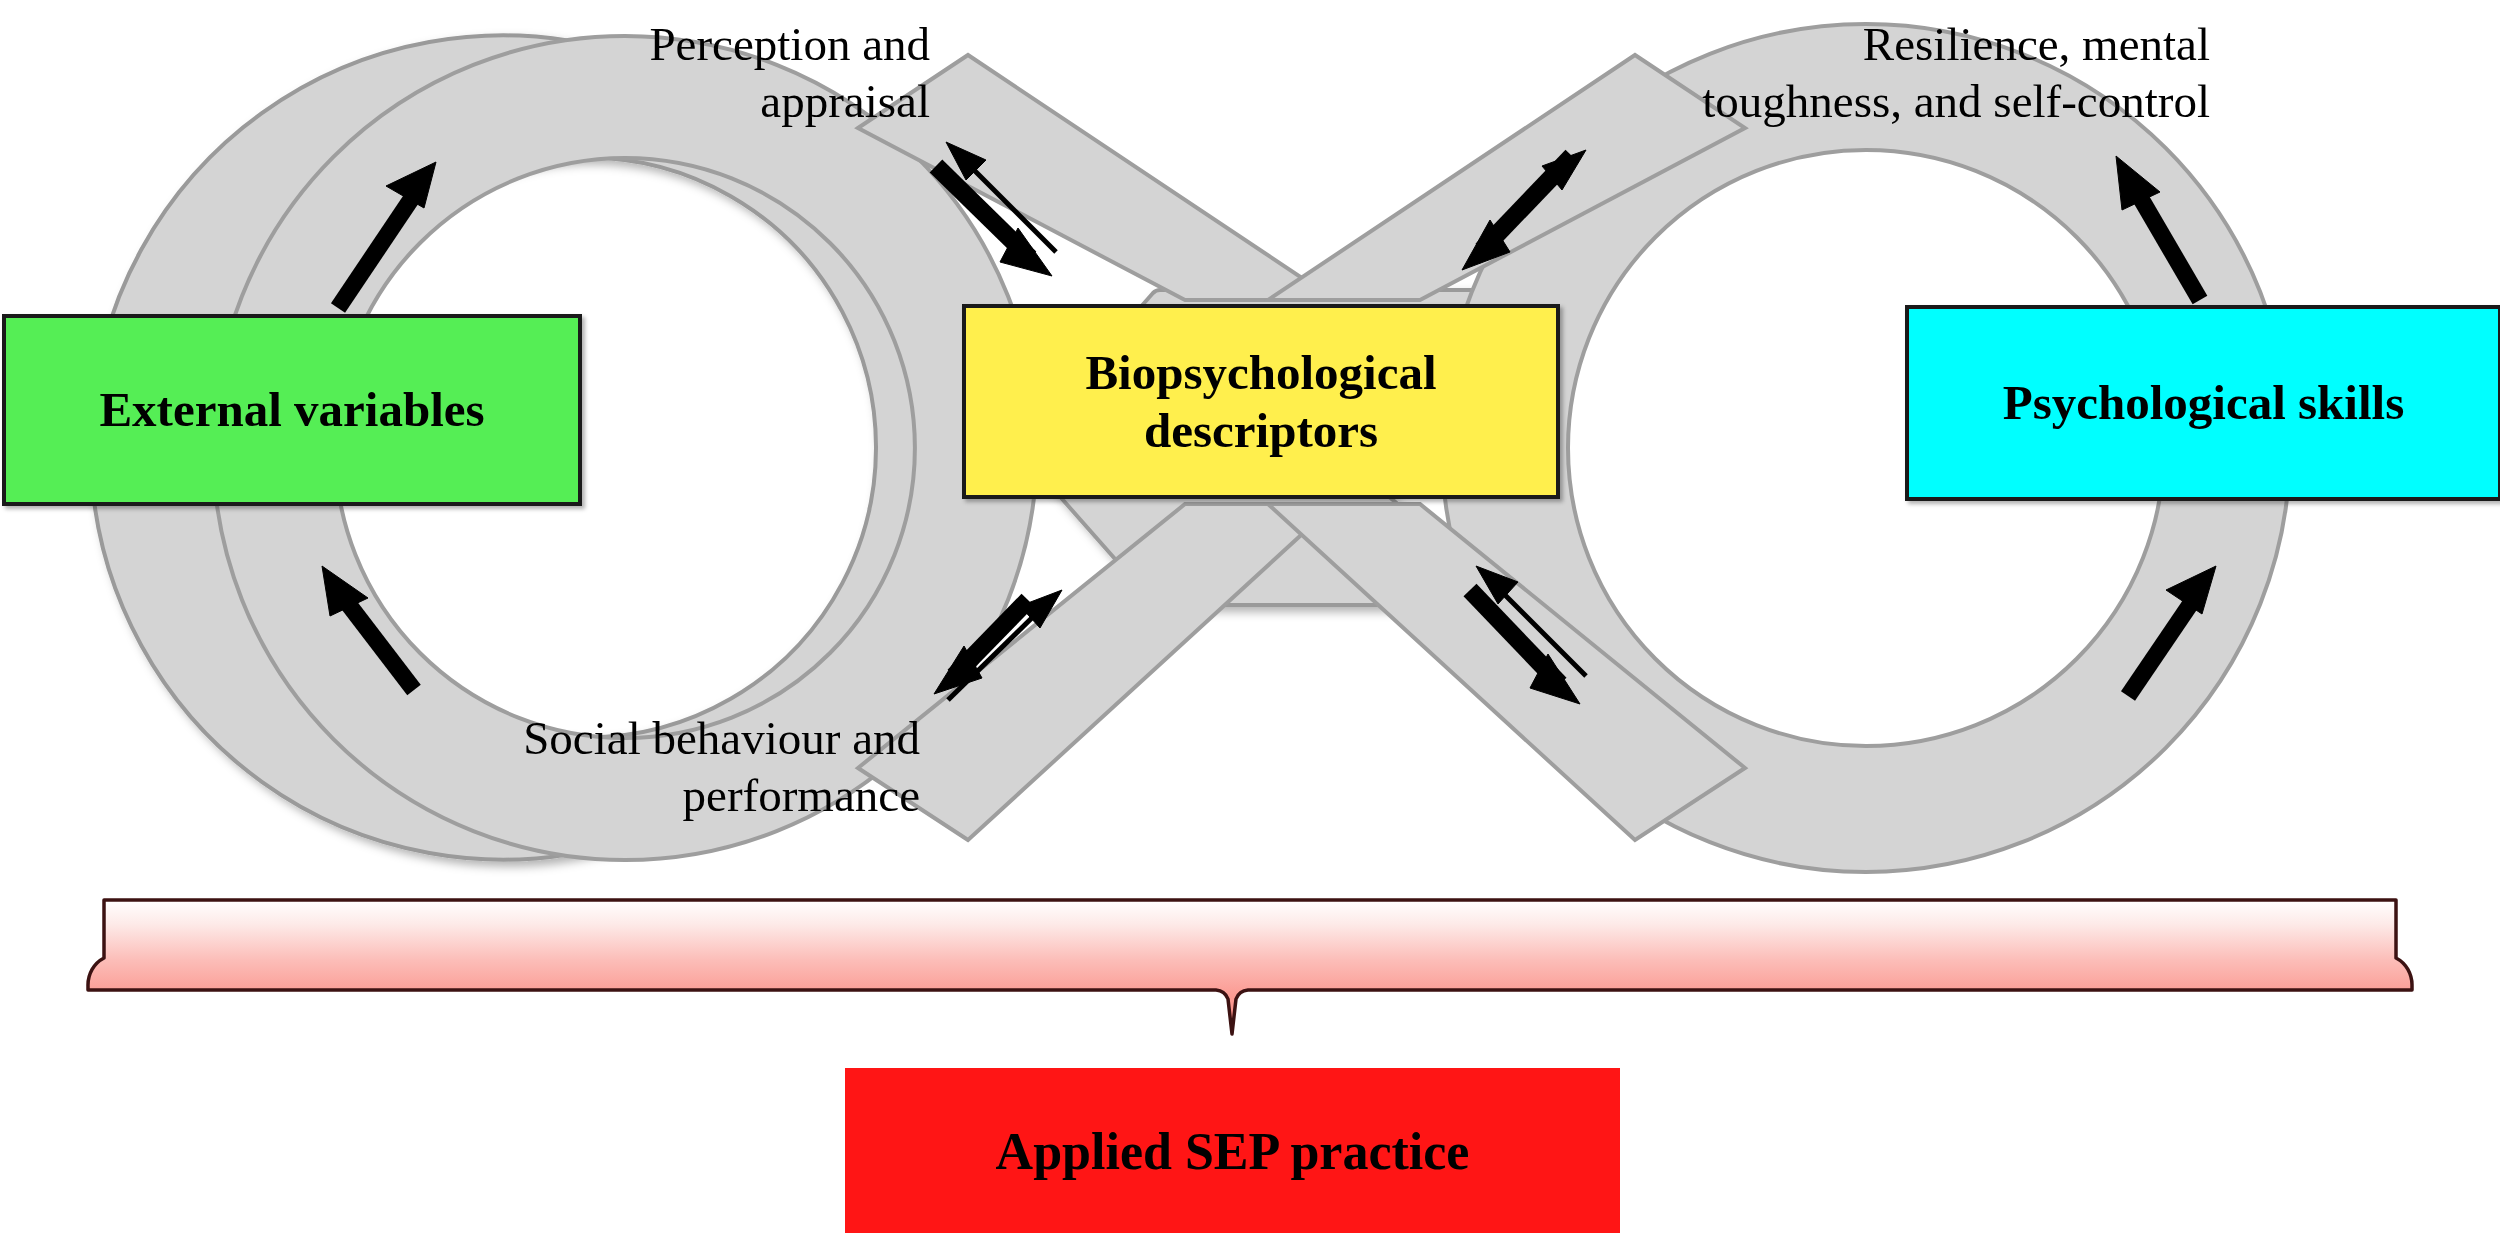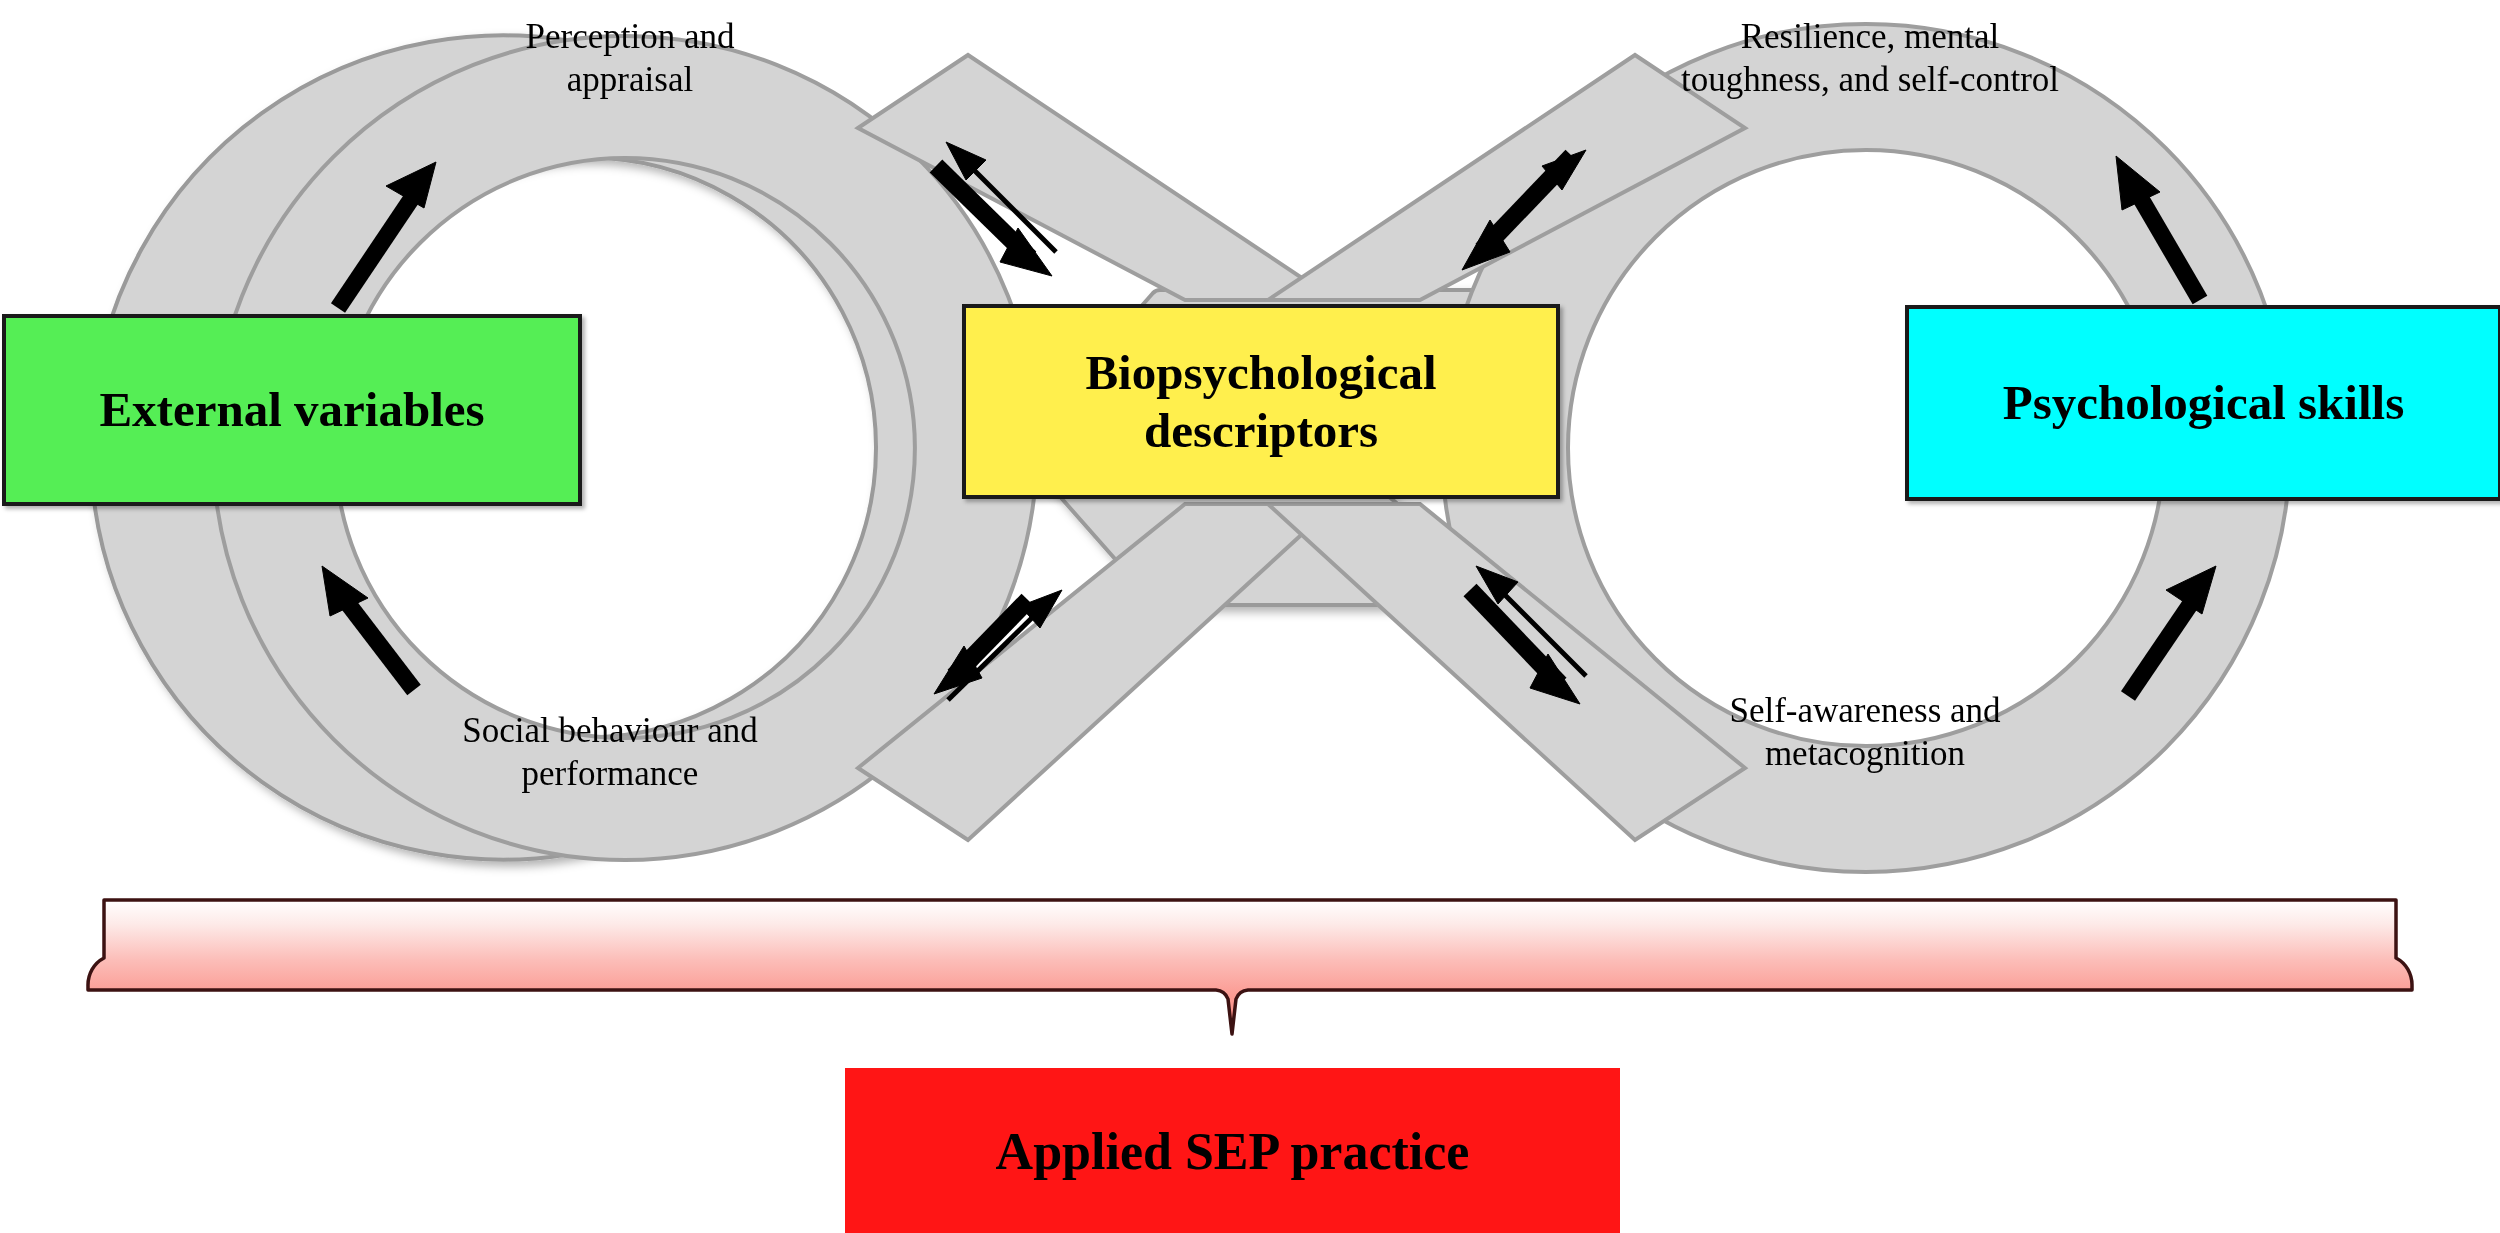--- a/index.html
+++ b/index.html
@@ -17,23 +17,23 @@
   }
   #figure-svg {
     position: absolute;
     left: 0;
     top: 0;
     width: 2500px;
     height: 1233px;
   }
   .loop-label {
     position: absolute;
-    text-align: center;
+    text-align: right;
     font-family: "Liberation Serif", "DejaVu Serif", serif;
-    font-size: 35px;
+    font-size: 47px;
     line-height: 1.22;
     color: #000000;
     font-weight: 400;
     white-space: pre-line;
     pointer-events: none;
   }
   .node-box {
     position: absolute;
     box-sizing: border-box;
     border: 4px solid #1a1a1a;
@@ -220,22 +220,20 @@
 
   <div class="loop-label" id="label-perception">Perception and
 appraisal</div>
 
   <div class="loop-label" id="label-social">Social behaviour and
 performance</div>
 
   <div class="loop-label" id="label-resilience">Resilience, mental
 toughness, and self-control</div>
 
-  <div class="loop-label" id="label-self">Self-awareness and
-metacognition</div>
 
   <div class="node-box" id="box-external">External variables</div>
 
   <div class="node-box" id="box-bio">Biopsychological
 descriptors</div>
 
   <div class="node-box" id="box-psych">Psychological skills</div>
 
   <div class="node-box" id="box-applied">Applied SEP practice</div>
 

